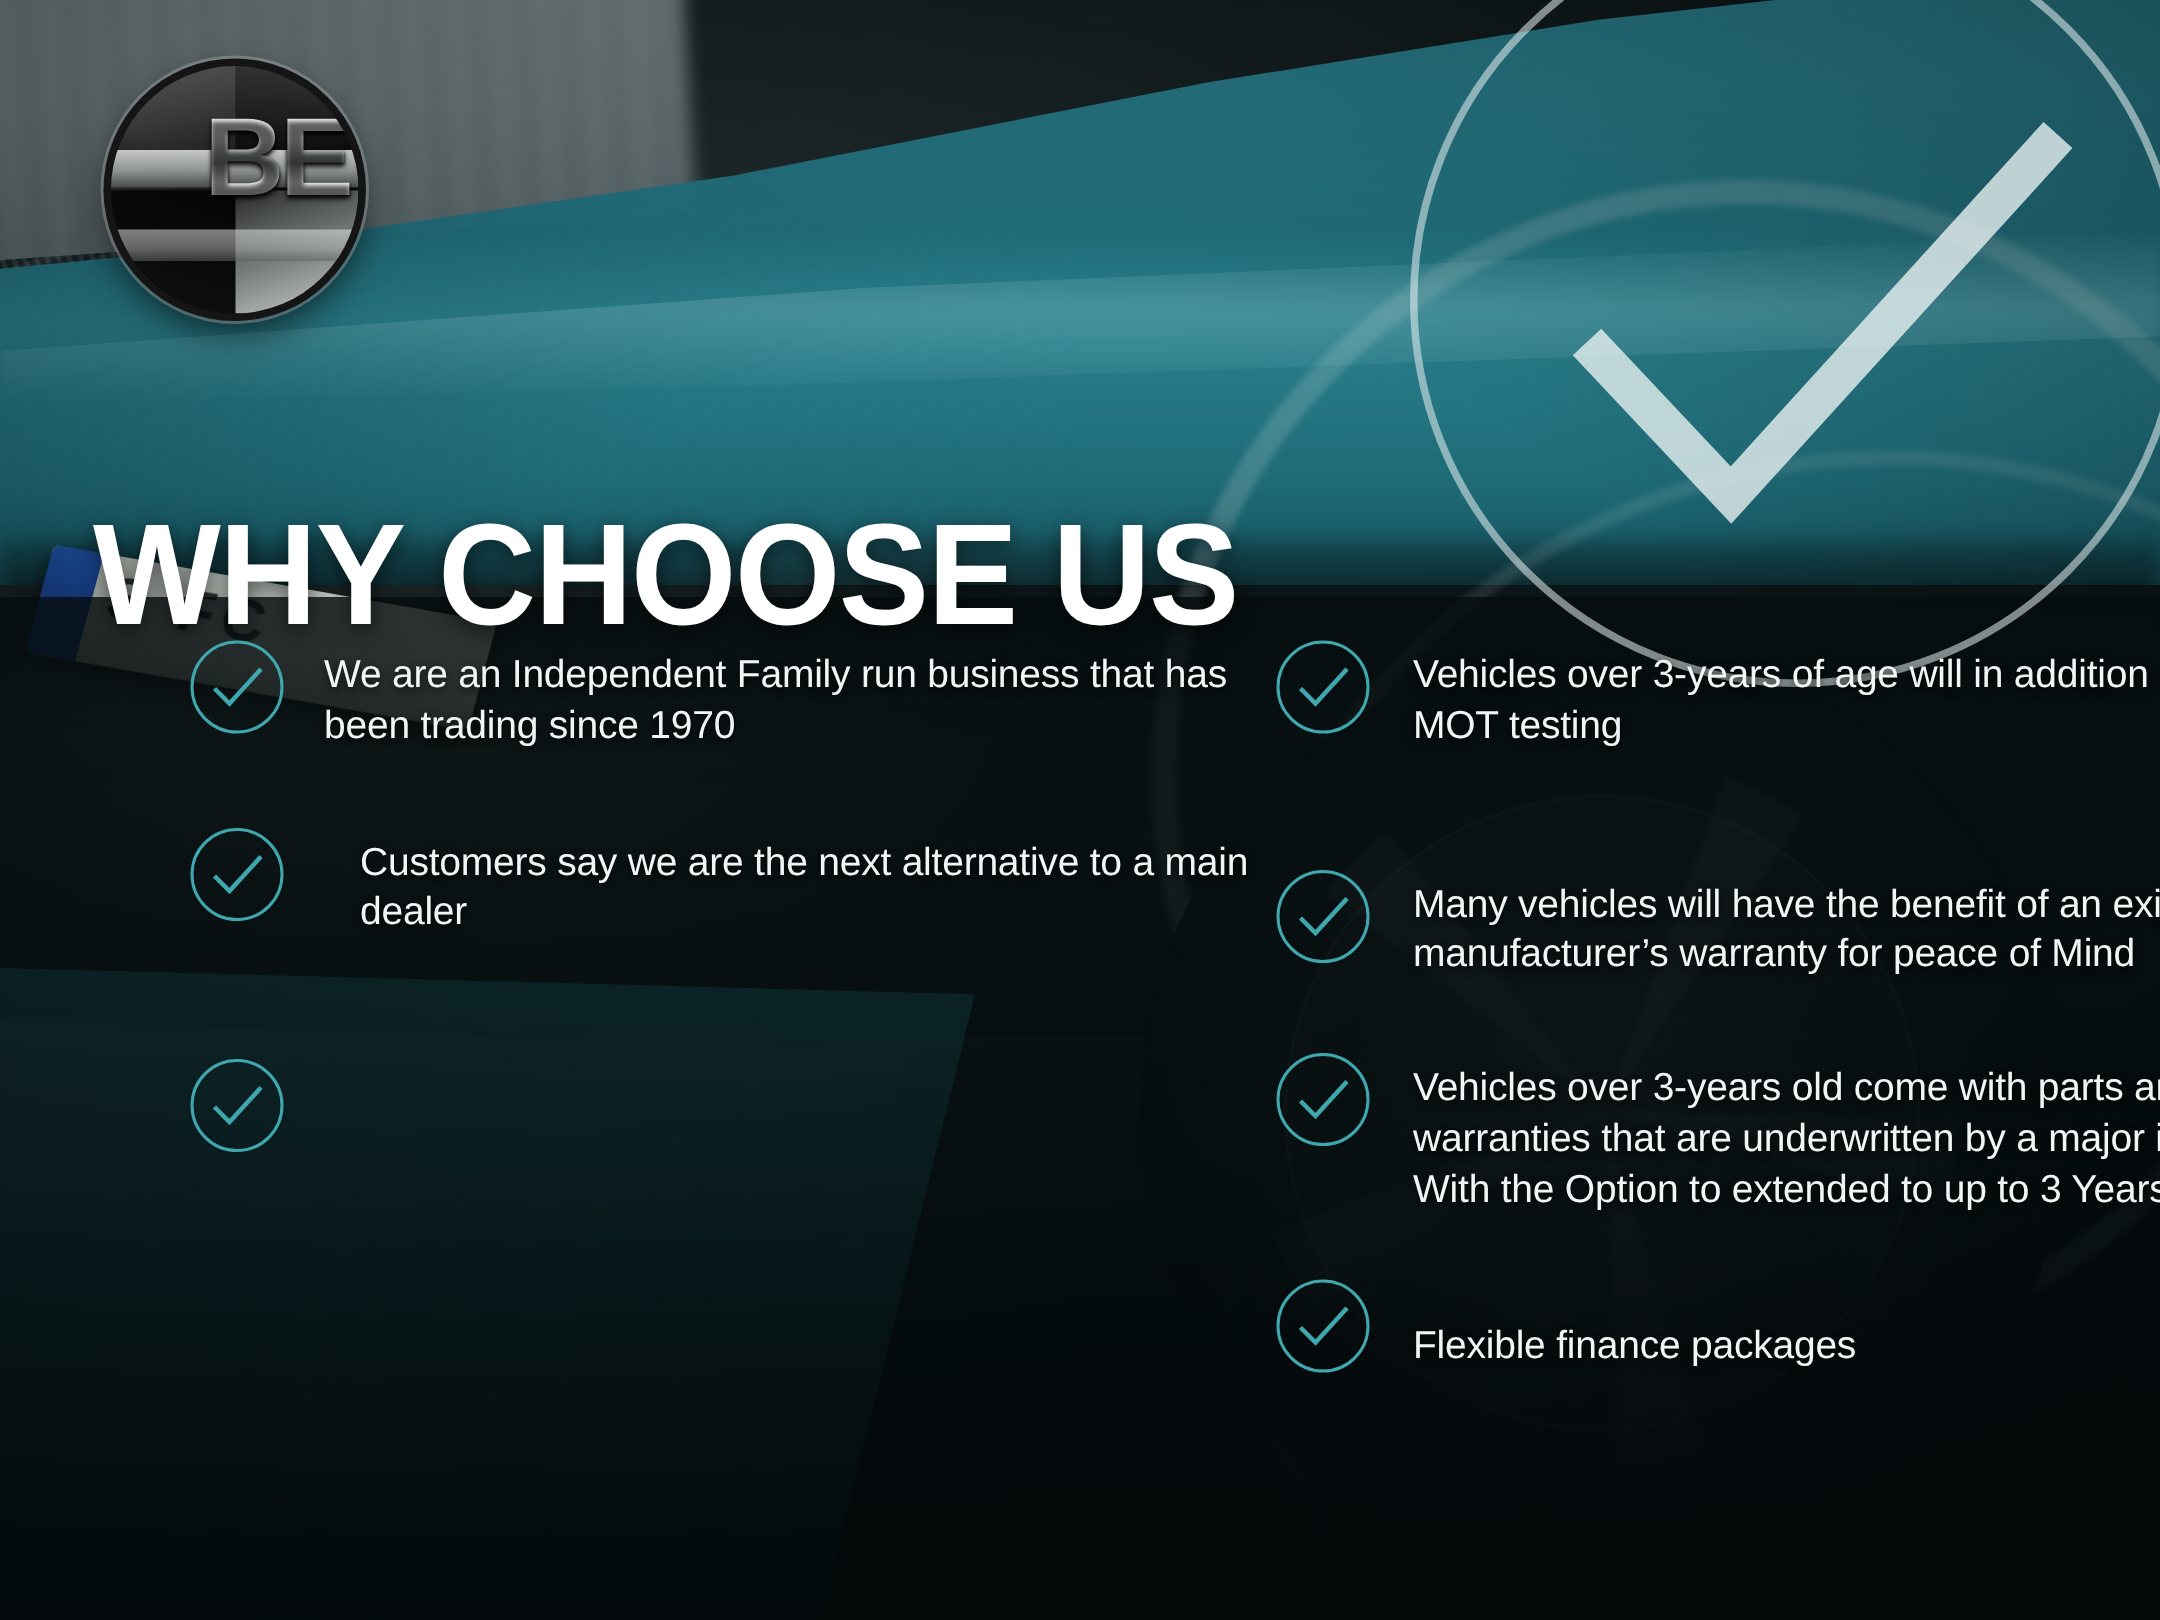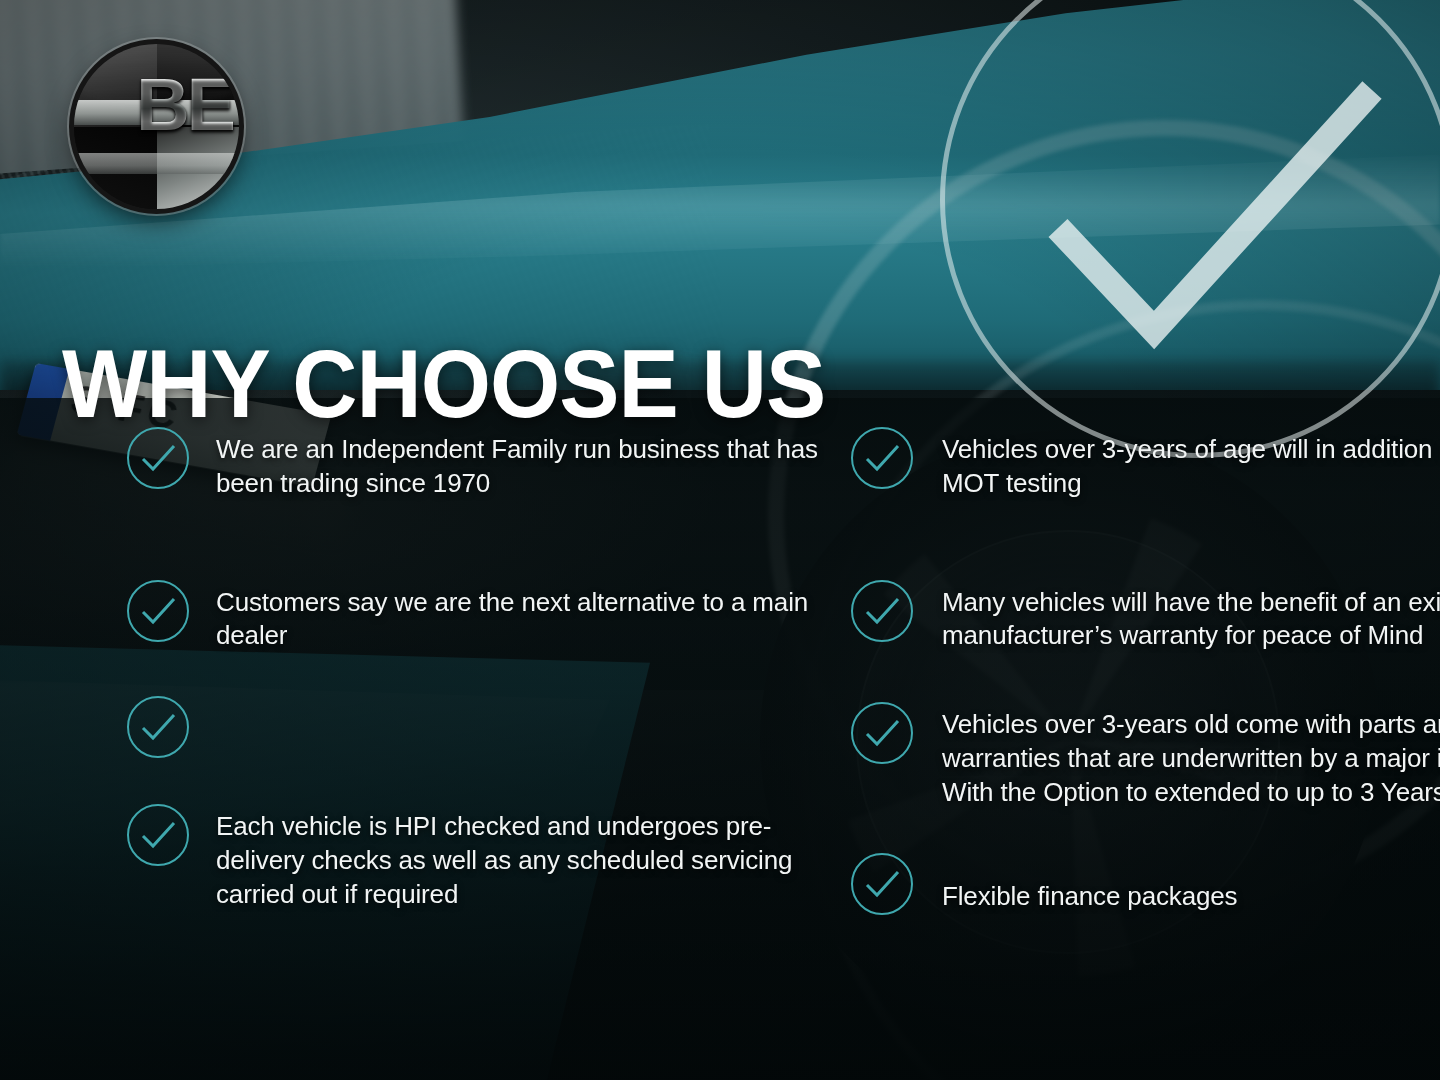--- a/index.html
+++ b/index.html
@@ -279,22 +279,22 @@
     flex:1 1 auto;
     color:#f2f5f5;
     font-size:26px;
     line-height:1.30;
     letter-spacing:-.15px;
     padding-top:7px;
     text-shadow:0 2px 6px rgba(0,0,0,.75);
   }
 
   
-  .col-left  .item:nth-child(1){margin-bottom:78px;}
-  .col-left  .item:nth-child(2){margin-bottom:42px;}
+  .col-left  .item:nth-child(1){margin-bottom:50px;}
+  .col-left  .item:nth-child(2){margin-bottom:80px;gap:24px;}
   .col-left  .item:nth-child(3){margin-bottom:44px;}
 
   .col-right .item:nth-child(1){margin-bottom:78px;}
   .col-right .item:nth-child(2){margin-bottom:48px;}
   .col-right .item:nth-child(3){margin-bottom:42px;}
 
   .col-right .item .check{margin-right:28px;}
   .col-right .item:nth-child(4) .text{padding-top:28px;}
 </style>
 </head>
@@ -371,29 +371,20 @@
 
       <div class="item">
         <span class="check">
           <svg viewBox="0 0 64 64">
               <circle cx="32" cy="32" r="30" fill="none" stroke="#3fa8ae" stroke-width="2"></circle>
               <path d="M17 33 L27 43 L48 20" fill="none" stroke="#3fa8ae" stroke-width="3" stroke-linecap="butt" stroke-linejoin="miter"></path>
             </svg>
         </span>
       </div>
 
-      <div class="item">
-        <span class="check">
-          <svg viewBox="0 0 64 64">
-              <circle cx="32" cy="32" r="30" fill="none" stroke="#3fa8ae" stroke-width="2"></circle>
-              <path d="M17 33 L27 43 L48 20" fill="none" stroke="#3fa8ae" stroke-width="3" stroke-linecap="butt" stroke-linejoin="miter"></path>
-            </svg>
-        </span>
-        <span class="text">Each vehicle is HPI checked and undergoes pre-delivery checks as well as any scheduled servicing carried out if required</span>
-      </div>
 
     </div>
 
     <div class="col col-right">
 
       <div class="item">
         <span class="check">
           <svg viewBox="0 0 64 64">
               <circle cx="32" cy="32" r="30" fill="none" stroke="#3fa8ae" stroke-width="2"></circle>
               <path d="M17 33 L27 43 L48 20" fill="none" stroke="#3fa8ae" stroke-width="3" stroke-linecap="butt" stroke-linejoin="miter"></path>

